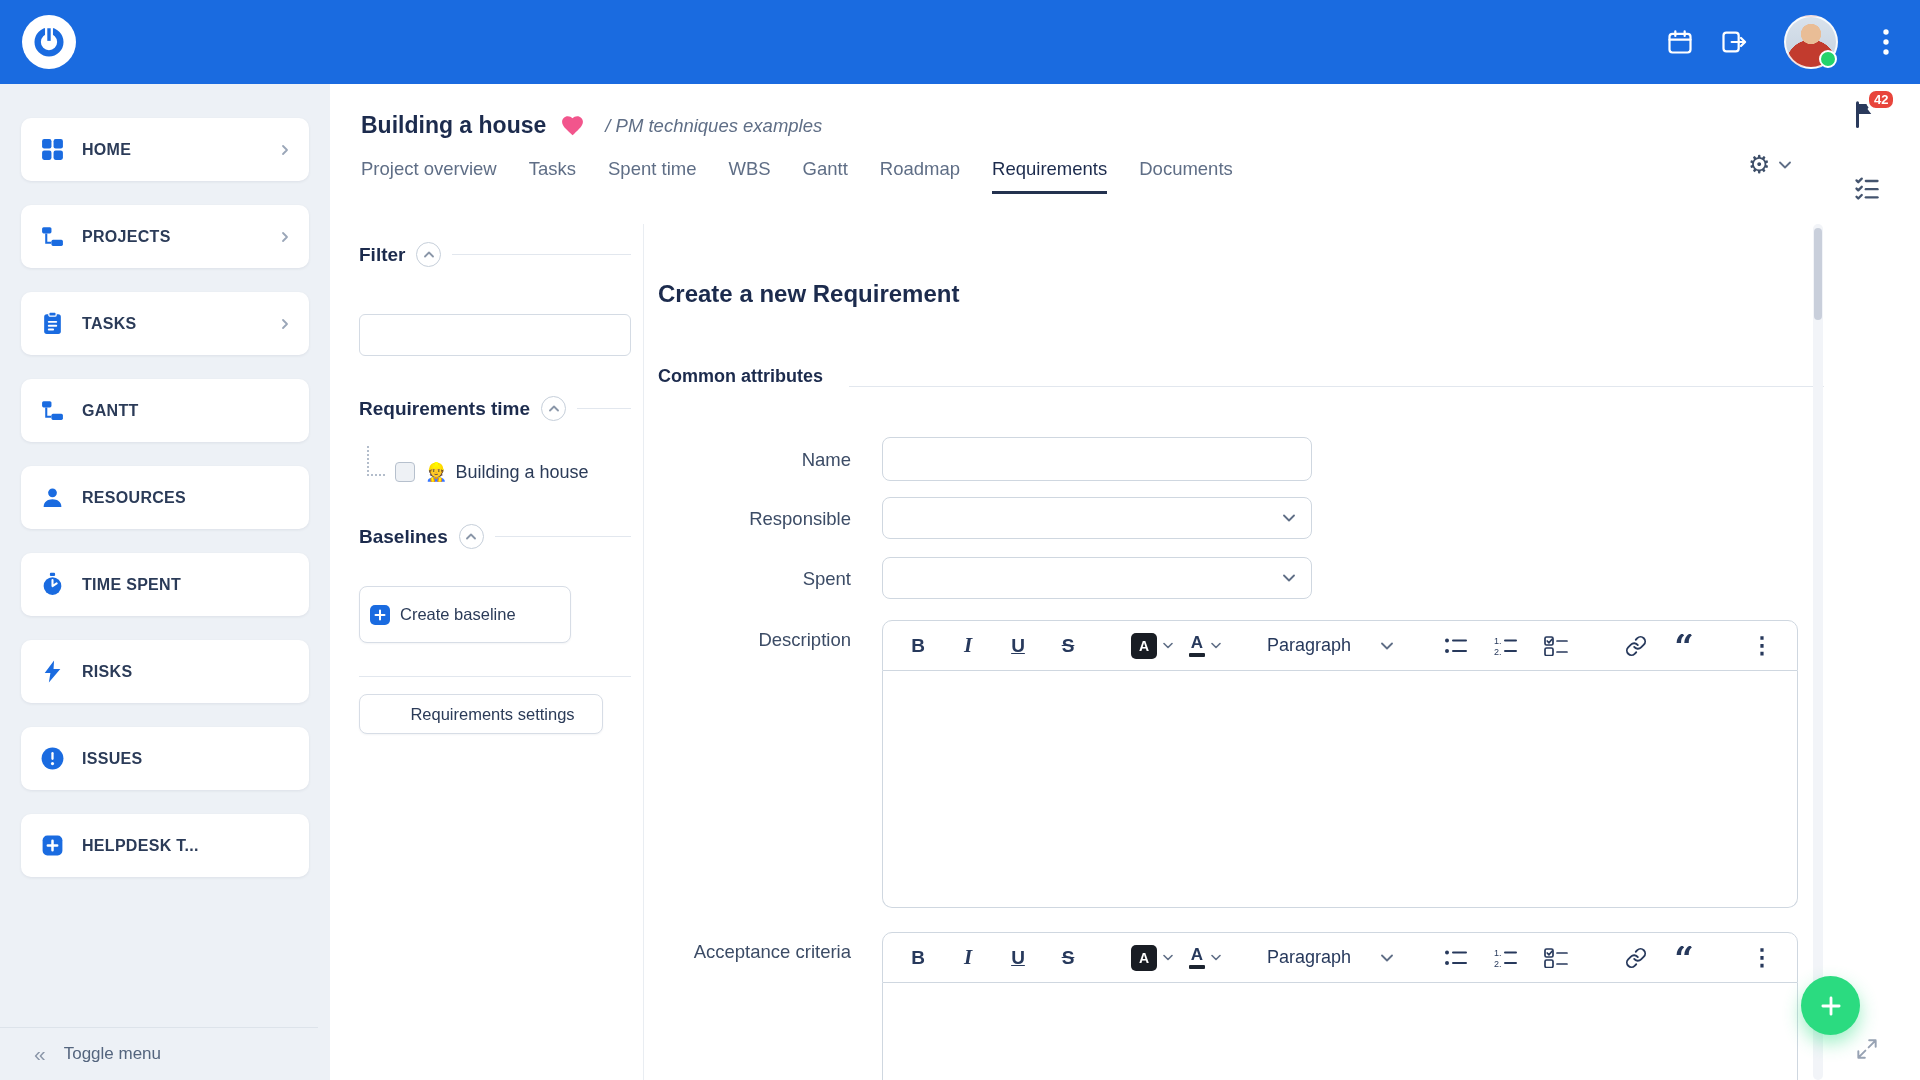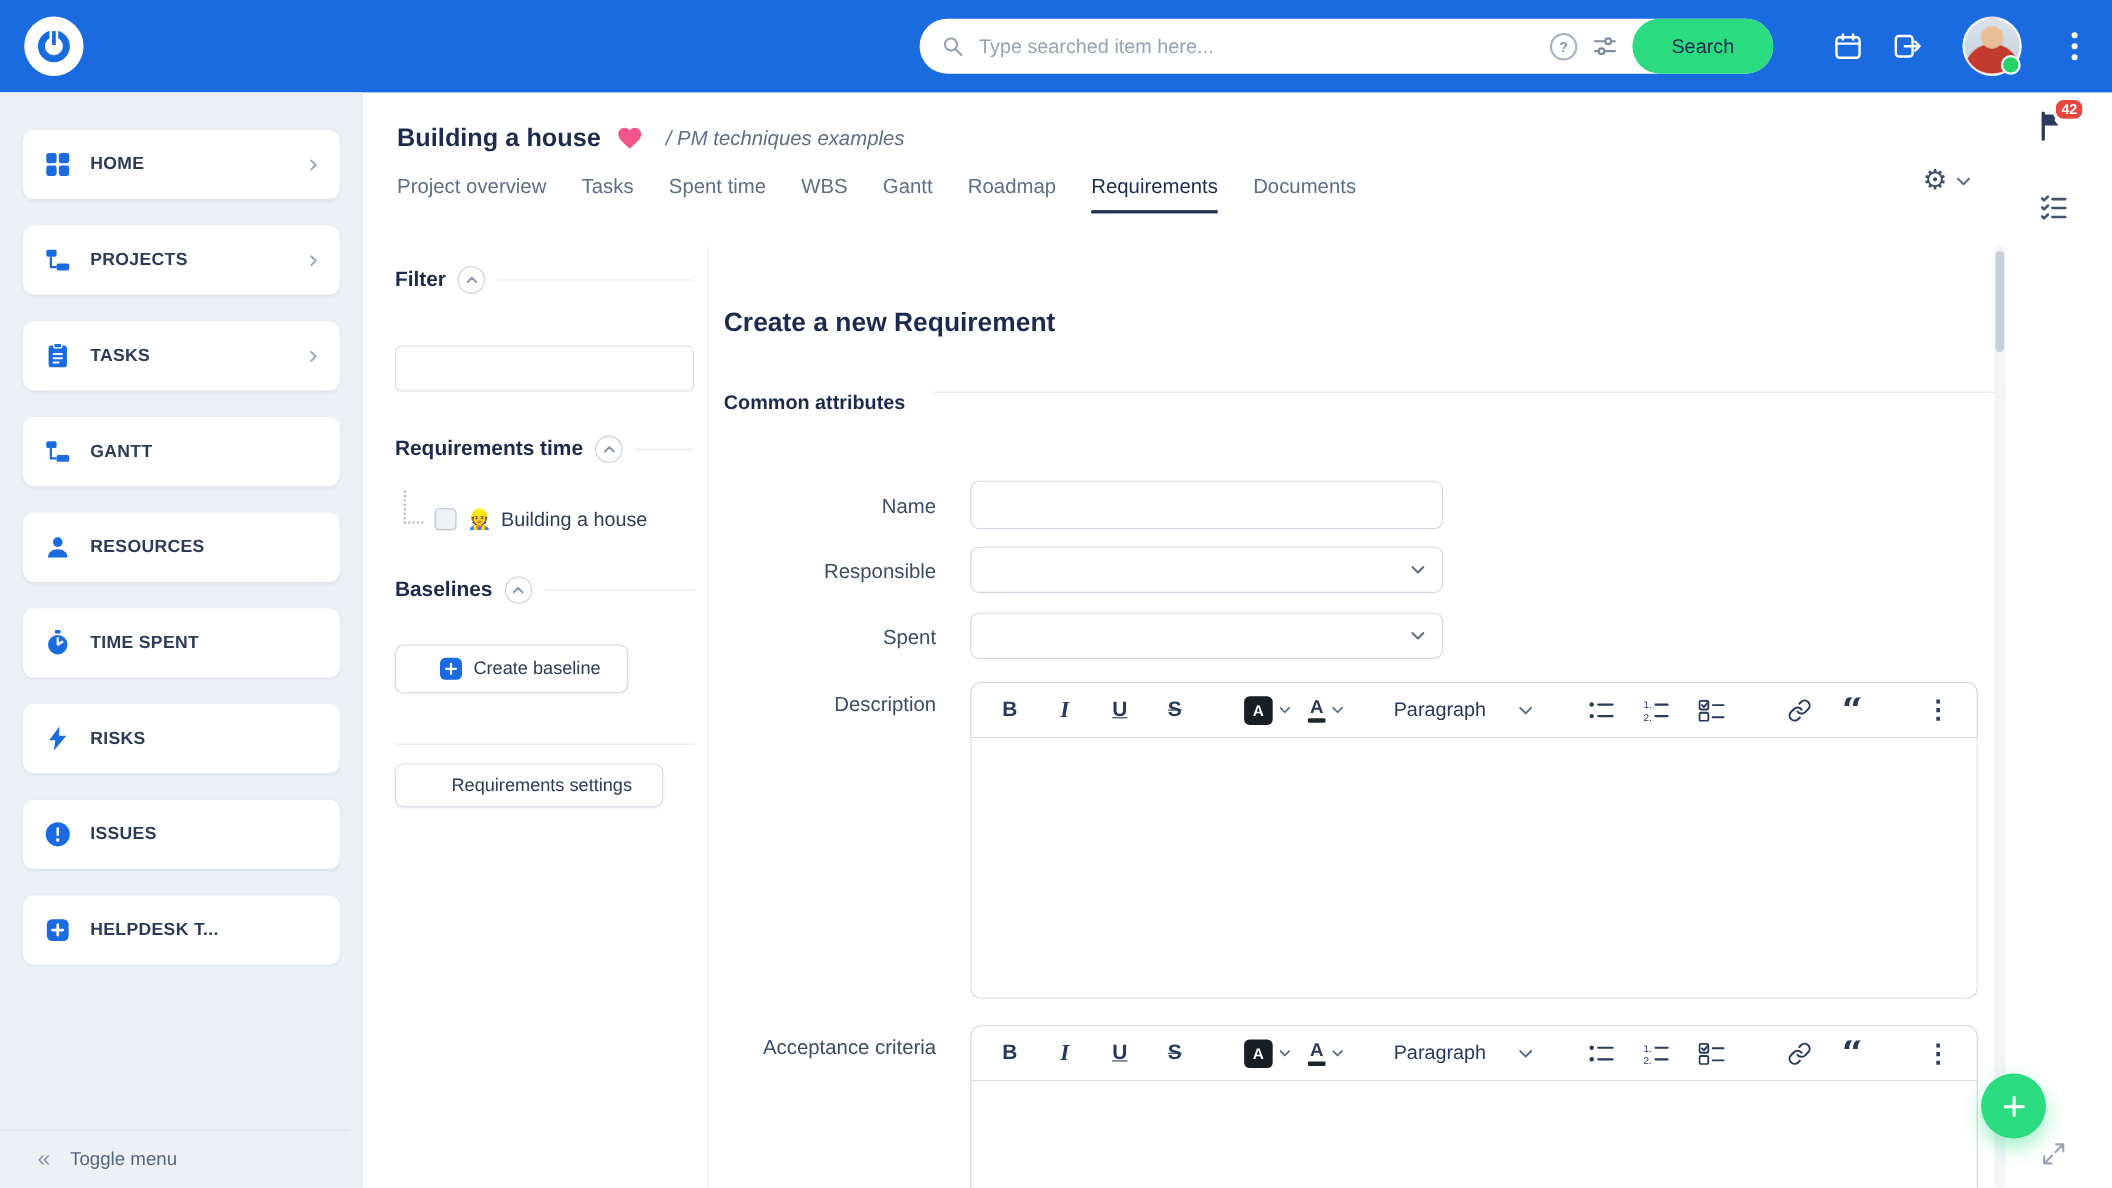--- a/index.html
+++ b/index.html
@@ -78,30 +78,30 @@
   .tree-row{position:absolute;left:17px;top:226px;height:44px;display:flex;align-items:center;padding-left:36px;cursor:pointer;}
   .elbow{position:absolute;left:8px;top:-4px;width:16px;height:28px;
     border-left:2px dotted #b3bdcb;border-bottom:2px dotted #b3bdcb;}
   .cbx{width:20px;height:20px;border:1.5px solid #b6c0cd;border-radius:4px;background:#eef1f5;
     box-sizing:border-box;cursor:pointer;flex:none;}
   .tree-emoji{font-size:18px;margin:0 8px 0 10px;}
   .tree-lbl{font-size:18px;color:#2b3b58;}
   .panel-btn{background:#fff;border:1px solid #d7dde6;border-radius:8px;display:flex;align-items:center;
     cursor:pointer;box-shadow:0 1px 2px rgba(20,35,70,.05);box-sizing:border-box;
     font:16.5px "Liberation Sans",sans-serif;color:#2b3b58;}
-  .create-baseline{position:absolute;left:17px;top:362px;width:212px;height:44px;padding:0 24px;gap:10px;justify-content:flex-end;}
+  .create-baseline{position:absolute;left:17px;top:362px;width:212px;height:57px;padding:0 10px;gap:10px;}
   .plus-sq{width:20px;height:20px;border-radius:5px;background:#1a6be0;display:flex;align-items:center;
     justify-content:center;flex:none;}
   .panel-div{position:absolute;left:17px;top:452px;width:272px;height:1px;background:#e2e7ee;}
   .req-settings{position:absolute;left:17px;top:470px;width:244px;height:40px;justify-content:center;padding-left:23px;}
 
   
   .main-form{position:absolute;left:632px;top:84px;right:0;bottom:0;overflow:hidden;}
   .form-title{position:absolute;left:26px;top:180px;font-size:24px;font-weight:bold;color:#1c2b4d;}
-  .section-row{position:absolute;left:26px;top:272px;width:1166px;display:flex;align-items:flex-start;}
+  .section-row{position:absolute;left:26px;top:282px;width:1166px;display:flex;align-items:flex-end;}
   .section-title{font-size:18px;font-weight:bold;color:#1c2b4d;white-space:nowrap;}
   .section-line{flex:1;margin-left:26px;height:1px;background:#e2e7ee;}
   .f-label{position:absolute;left:0;width:219px;text-align:right;font-size:18.5px;color:#3c4c66;}
   .name-input{position:absolute;left:250px;top:353px;width:430px;height:44px;border:1px solid #cfd7e0;
     border-radius:8px;box-sizing:border-box;font:18px "Liberation Sans",sans-serif;padding:0 14px;outline:none;}
   .sel{position:absolute;left:250px;width:430px;height:42px;border:1px solid #cfd7e0;border-radius:8px;
     background:#fff;display:flex;align-items:center;justify-content:flex-end;padding-right:16px;
     box-sizing:border-box;cursor:pointer;}
   .editor{position:absolute;left:250px;width:916px;}
   .toolbar{height:51px;border:1px solid #cfd7e0;border-radius:10px 10px 0 0;display:flex;align-items:center;
@@ -142,38 +142,20 @@
 <header class="topbar">
   <div class="logo">
     <span>
       <svg width="34" height="34" viewBox="0 0 24 24">
         <circle cx="12" cy="12" r="8" fill="none" stroke="#1a6be0" stroke-width="4.5"></circle>
         <rect x="10" y="1.5" width="4" height="10.5" fill="#1a6be0" stroke="#fff" stroke-width="1.6"></rect>
       </svg>
     </span>
   </div>
 
-  <div class="searchbar">
-    <span>
-      <svg width="20" height="20" viewBox="0 0 20 20" fill="none" stroke="#97a2b4" stroke-width="2">
-        <circle cx="8.5" cy="8.5" r="5.5"></circle>
-          <path d="M13 13 L18 18" stroke-linecap="round"></path>
-      </svg>
-    </span>
-    <input type="text" value="" placeholder="Type searched item here..." style="">
-    <span class="help-circle">?</span>
-    <span class="sliders">
-      <svg width="22" height="20" viewBox="0 0 22 20" fill="none" stroke="#7f8ca0" stroke-width="2" stroke-linecap="round">
-        <path d="M2 5.5 h18 M2 14.5 h18"></path>
-        <circle cx="14" cy="5.5" r="2.6" fill="#fff"></circle>
-        <circle cx="8" cy="14.5" r="2.6" fill="#fff"></circle>
-      </svg>
-    </span>
-    <button class="search-btn">Search</button>
-  </div>
 
   <div class="top-icons">
     <span class="ti cal">
       <svg width="28" height="28" viewBox="0 0 24 24" fill="none" stroke="#fff" stroke-width="1.9" stroke-linecap="round">
         <rect x="3" y="5" width="18" height="16" rx="2.5"></rect>
         <path d="M3 10 h18 M8 2.8 v4 M16 2.8 v4"></path>
       </svg>
     </span>
     <span class="ti send">
       <svg width="28" height="28" viewBox="0 0 24 24" fill="none" stroke="#fff" stroke-width="1.9" stroke-linecap="round" stroke-linejoin="round">

